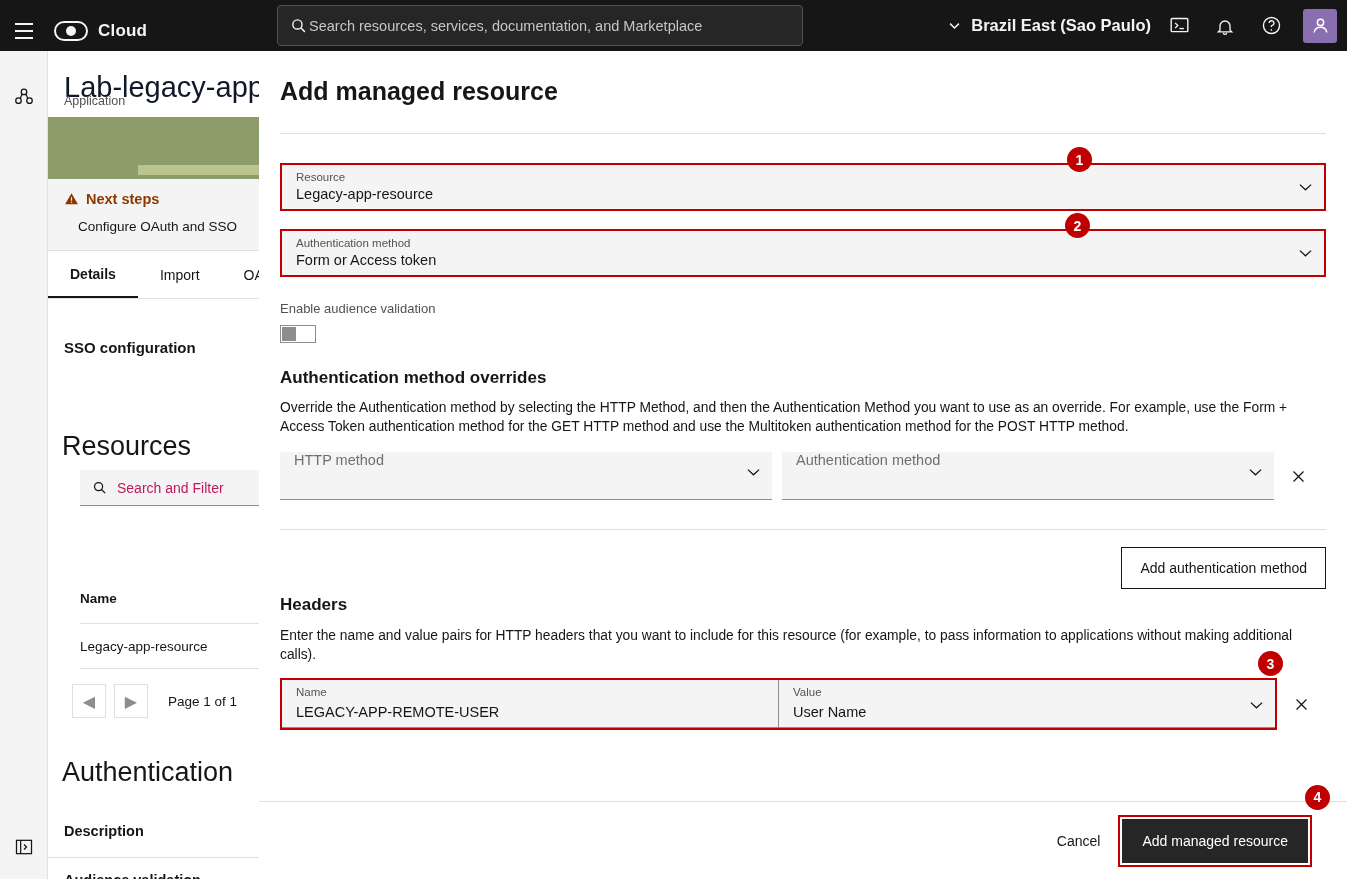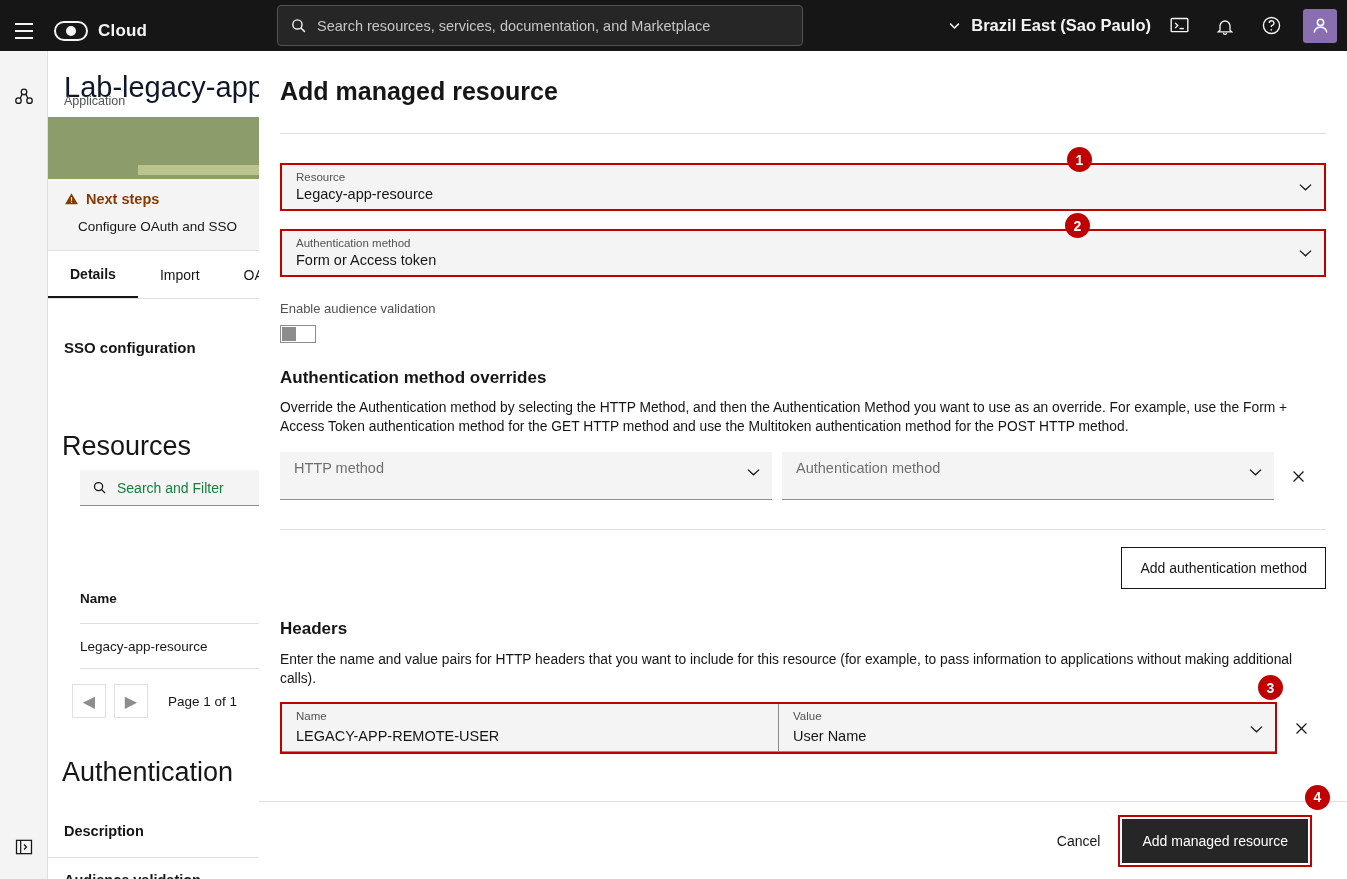--- a/index.html
+++ b/index.html
@@ -23,21 +23,21 @@
   .brand { display: flex; align-items: center; gap: 10px; margin-left: 6px; }
   .brand-mark {
     width: 34px; height: 20px; border-radius: 10px; border: 2px solid #f4f4f4;
     display: flex; align-items: center; justify-content: center;
   }
   .brand-mark .dot { width: 10px; height: 10px; background: #f4f4f4; border-radius: 50%; }
   .brand-text { font-size: 17px; font-weight: 600; letter-spacing: .2px; }
   .searchwrap {
     position: absolute; left: 277px; top: 5px; width: 526px; height: 41px;
     background: #262626; border: 1px solid #525252; border-radius: 4px;
-    display: flex; align-items: center; padding: 0 12px; gap: 10px;
+    display: flex; align-items: center; padding: 0 12px; gap: 2px;
   }
   .searchwrap svg { flex: 0 0 auto; }
   .searchwrap .ph { color: #c6c6c6; font-size: 14.5px; }
   .region {
     position: absolute; right: 196px; top: 0; height: 51px; display: flex; align-items: center; gap: 9px;
     font-size: 16.5px; font-weight: 700; color: #f4f4f4; cursor: pointer;
   }
   .topicons { position: absolute; right: 10px; top: 0; height: 51px; display: flex; align-items: center; gap: 6px; }
   .topicon { width: 40px; height: 40px; display: flex; align-items: center; justify-content: center; cursor: pointer; }
   .avatar {
@@ -70,21 +70,21 @@
   .tabs { position: absolute; left: 0; top: 200px; width: 1299px; height: 48px; border-bottom: 1px solid #e0e0e0; display: flex; align-items: stretch; }
   .tab { padding: 0 22px; display: flex; align-items: center; font-size: 14px; color: #161616; cursor: pointer; }
   .tab.active { font-weight: 700; border-bottom: 2px solid #161616; }
 
   .sso-h { position: absolute; left: 16px; top: 288px; font-size: 15px; font-weight: 700; color: #161616; }
   .res-h { position: absolute; left: 14px; top: 352px; font-size: 27px; font-weight: 400; color: #161616; margin-top: 28px; }
   .searchfilter {
     position: absolute; left: 32px; top: 419px; width: 300px; height: 36px;
     background: #f4f4f4; border-bottom: 1px solid #8d8d8d; display: flex; align-items: center; gap: 10px; padding: 0 12px;
   }
-  .searchfilter .ph { color: #15803d; font-size: 14px; }
+  .searchfilter .ph { color: #be185d; font-size: 14px; }
   .tbl-head { position: absolute; left: 32px; top: 540px; font-size: 13.5px; font-weight: 700; color: #161616; }
   .tbl-row { position: absolute; left: 32px; top: 572px; width: 250px; height: 46px; border-top: 1px solid #e0e0e0; border-bottom: 1px solid #e0e0e0; display: flex; align-items: center; font-size: 13.5px; color: #161616; }
   .pager { position: absolute; left: 24px; top: 633px; display: flex; align-items: center; gap: 8px; }
   .pgbtn { width: 34px; height: 34px; border: 1px solid #e0e0e0; background: #fff; display: flex; align-items: center; justify-content: center; color: #8d8d8d; cursor: pointer; }
   .pgtext { font-size: 13.5px; color: #161616; margin-left: 12px; }
   .auth-h { position: absolute; left: 14px; top: 706px; font-size: 27px; color: #161616; white-space: nowrap; }
   .desc-h { position: absolute; left: 16px; top: 772px; font-size: 14.5px; font-weight: 700; color: #161616; }
   .aud-row { position: absolute; left: 0; top: 806px; width: 1299px; height: 48px; border-top: 1px solid #e0e0e0; border-bottom: 1px solid #e0e0e0; }
   .aud-row span { position: absolute; left: 16px; top: 14px; font-size: 14.5px; font-weight: 700; color: #161616; }
 
@@ -103,21 +103,21 @@
   }
 
   
   .field {
     position: relative; background: #f4f4f4; border-bottom: 1px solid #8d8d8d;
     height: 48px; display: flex; align-items: flex-end; padding: 0 14px 7px 14px;
   }
   .field .lbl { position: absolute; left: 14px; top: 6px; font-size: 11.5px; color: #525252; }
   .field .val { font-size: 14.5px; color: #161616; }
   .field .caret { position: absolute; right: 12px; bottom: 14px; }
-  .field.empty { align-items: center; padding-bottom: 16px; }
+  .field.empty { align-items: flex-start; padding-bottom: 16px; }
   .field.empty .val { color: #6f6f6f; }
 
   .hl { position: relative; border: 2px solid #c00000; }
   .marker {
     position: absolute; width: 25px; height: 25px; border-radius: 50%;
     background: #c00000; color: #fff; font-size: 14px; font-weight: 700;
     display: flex; align-items: center; justify-content: center; z-index: 20;
   }
 
   .toggle-lbl { font-size: 13px; color: #525252; }
@@ -348,21 +348,21 @@
               <line x1="19" y1="5" x2="5" y2="19"></line>
             </svg>
         </button>
       </div>
 
       <div style="border-top:1px solid #e0e0e0; margin-top:29px;"></div>
       <div style="display:flex; justify-content:flex-end; margin-top:17px;">
         <button class="btn-secondary">Add authentication method</button>
       </div>
 
-      <div class="sec-h" style="margin-top:30px;">Headers</div>
+      <div class="sec-h" style="margin-top:6px;">Headers</div>
       <div class="para" style="margin-top:11px; width:1051px;">Enter the name and value pairs for HTTP headers that you want to include for this resource (for example, to pass information to applications without making additional calls).</div>
 
       <div style="position:relative; margin-top:14px;">
         <div style="display:flex; align-items:center; gap:10px;">
           <div class="hl" style="display:flex; width:997px;">
             <div class="field" style="width:497px; border-right:1px solid #8d8d8d;">
               <span class="lbl">Name</span>
               <span class="val">LEGACY-APP-REMOTE-USER</span>
             </div>
             <div class="field" style="width:496px;">

